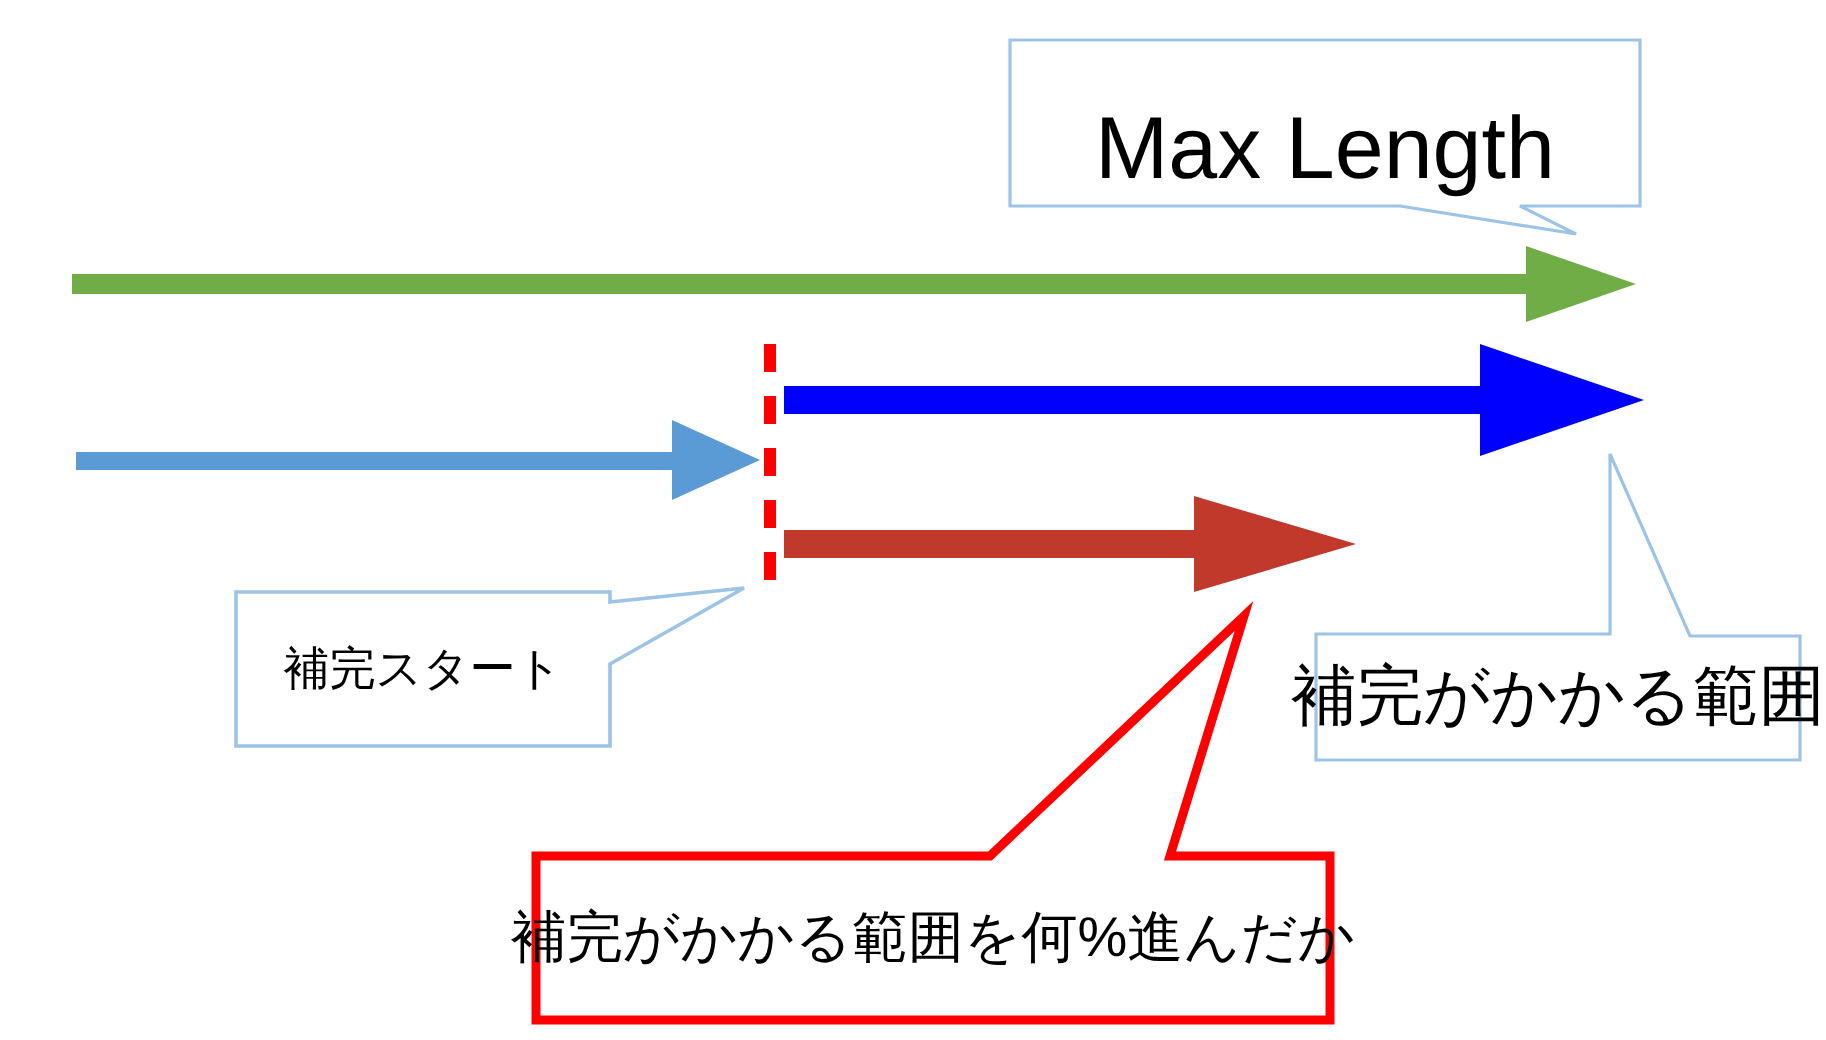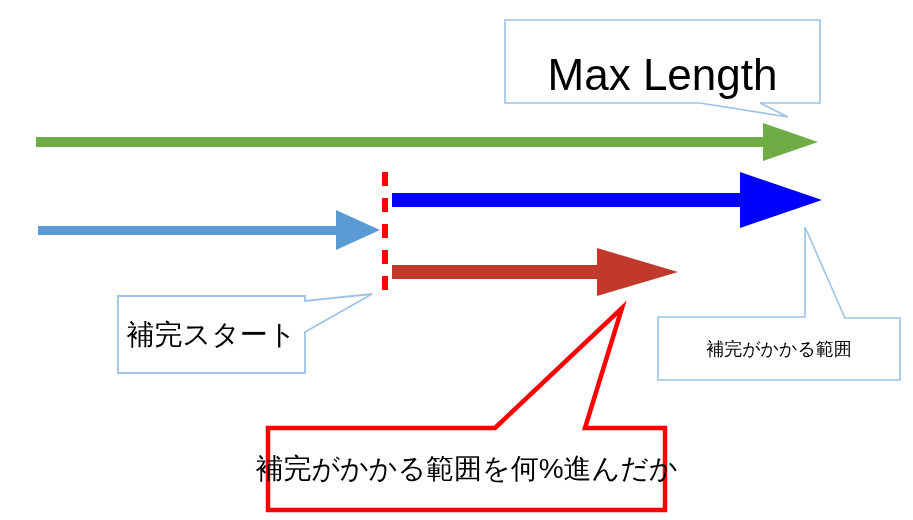--- a/index.html
+++ b/index.html
@@ -40,28 +40,28 @@
     height: 83px;
     font-size: 44px;
     letter-spacing: 0px;
     margin-top: 13px;
   }
   #hokan-start-text {
     left: 118px;
     top: 296px;
     width: 187px;
     height: 77px;
-    font-size: 28px;
+    font-size: 23px;
   }
   #hokan-range-text {
     left: 658px;
     top: 317px;
     width: 242px;
     height: 63px;
-    font-size: 18px;
+    font-size: 33px;
   }
   #hokan-percent-text {
     left: 268px;
     top: 428px;
     width: 397px;
     height: 82px;
     font-size: 28px;
     text-align: right;
   }
 </style>

